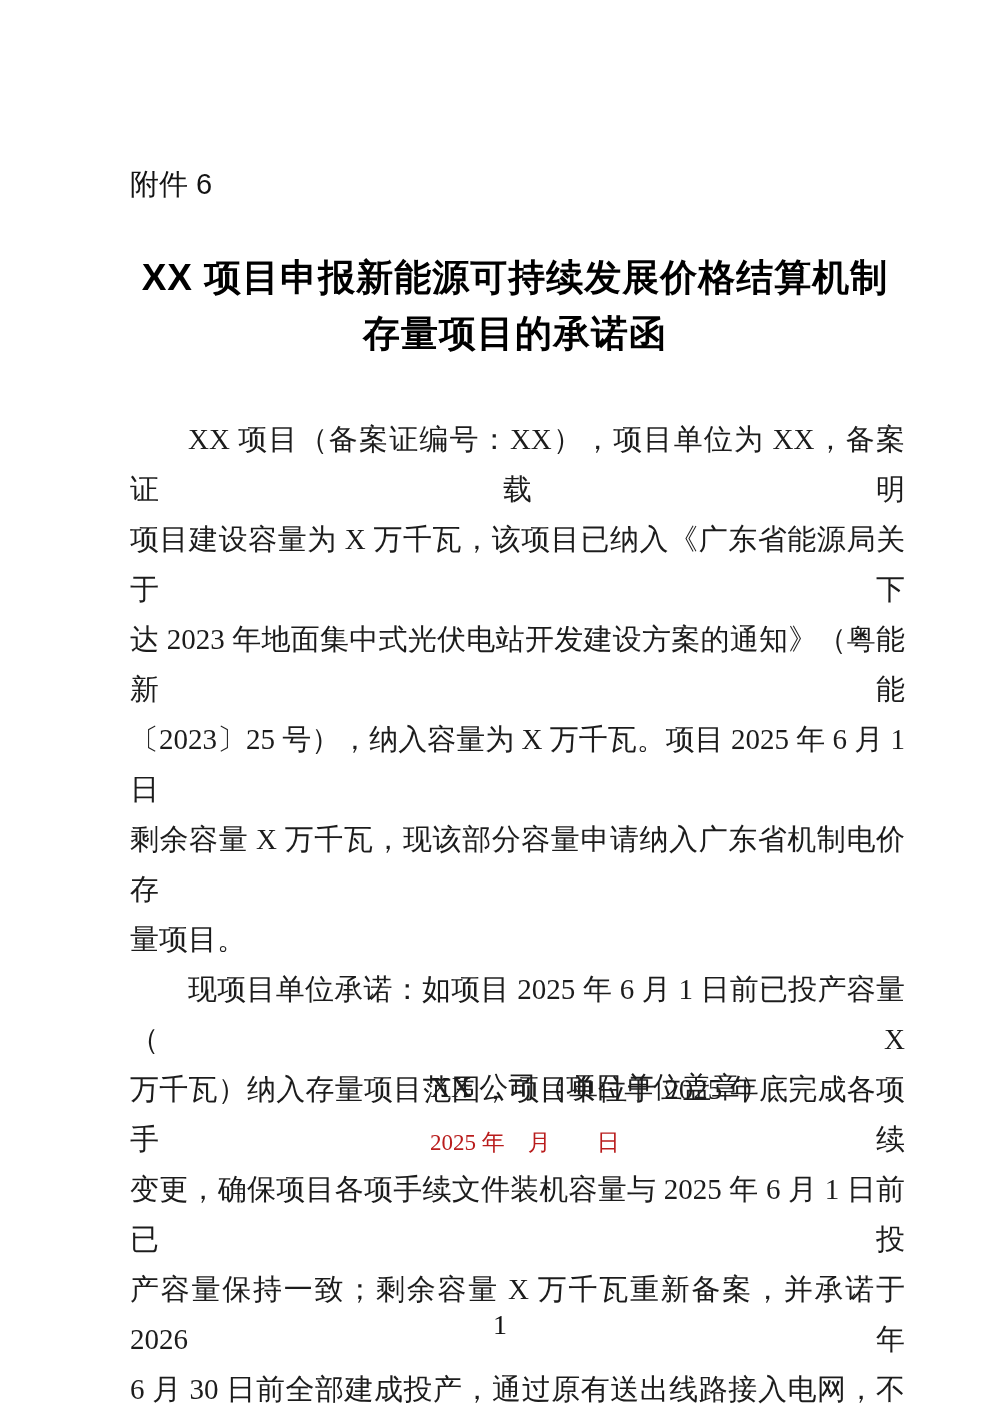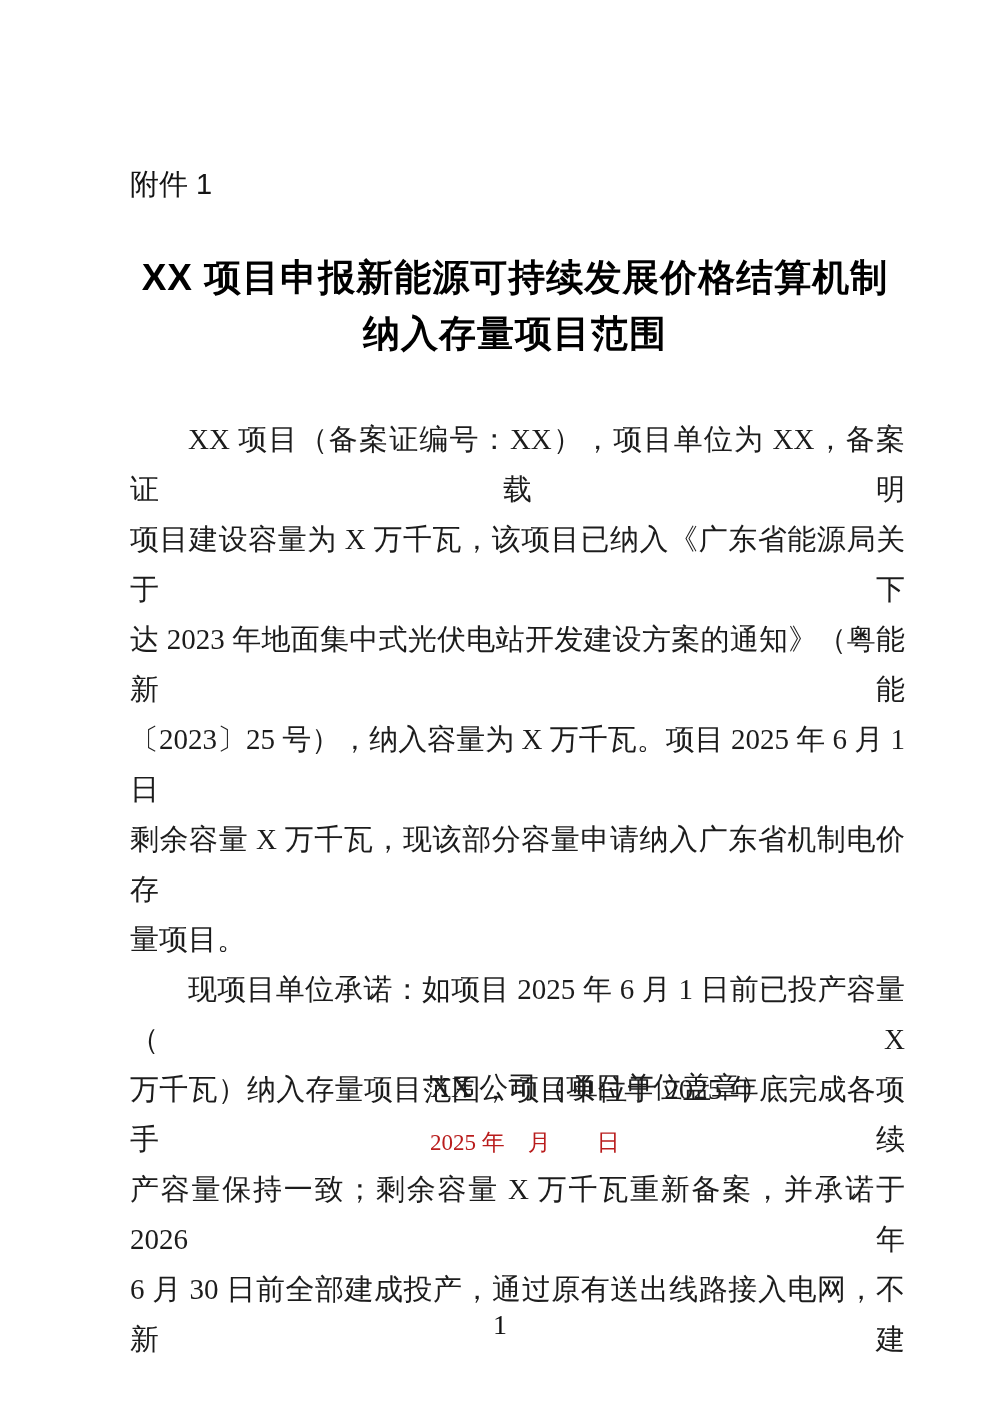--- a/index.html
+++ b/index.html
@@ -85,37 +85,38 @@
     font-size: 28px;
     line-height: 34px;
     color: #111111;
   }
 </style>
 </head>
 <body>
 
 <div class="page">
 
-  <div class="attachment-label">附件 1</div>
+  <div class="attachment-label">附件 6</div>
 
   <div class="title">
     <div class="title-line">XX 项目申报新能源可持续发展价格结算机制</div>
-    <div class="title-line">纳入存量项目范围</div>
+    <div class="title-line">存量项目的承诺函</div>
   </div>
 
   <div class="body-text">
     <div class="line indent">XX 项目（备案证编号：XX），项目单位为 XX，备案证载明</div>
     <div class="line">项目建设容量为 X 万千瓦，该项目已纳入《广东省能源局关于下</div>
     <div class="line">达 2023 年地面集中式光伏电站开发建设方案的通知》（粤能新能</div>
     <div class="line">〔2023〕25 号），纳入容量为 X 万千瓦。项目 2025 年 6 月 1 日</div>
     <div class="line">剩余容量 X 万千瓦，现该部分容量申请纳入广东省机制电价存</div>
     <div class="line para-end">量项目。</div>
 
     <div class="line indent">现项目单位承诺：如项目 2025 年 6 月 1 日前已投产容量（X</div>
     <div class="line">万千瓦）纳入存量项目范围，项目单位于 2025 年底完成各项手续</div>
+    <div class="line">变更，确保项目各项手续文件装机容量与 2025 年 6 月 1 日前已投</div>
     <div class="line">产容量保持一致；剩余容量 X 万千瓦重新备案，并承诺于 2026 年</div>
     <div class="line">6 月 30 日前全部建成投产，通过原有送出线路接入电网，不新建</div>
 
   </div>
 
   <div class="signature-line">XX 公司（项目单位盖章）</div>
 
   <div class="date-line">2025 年　月　　日</div>
 
   <div class="page-number">1</div>

